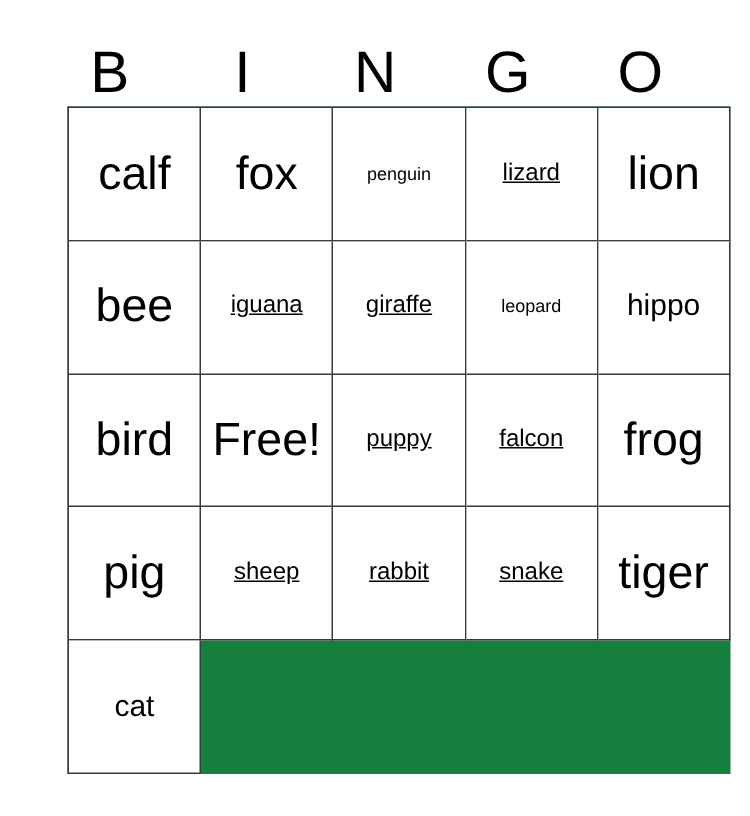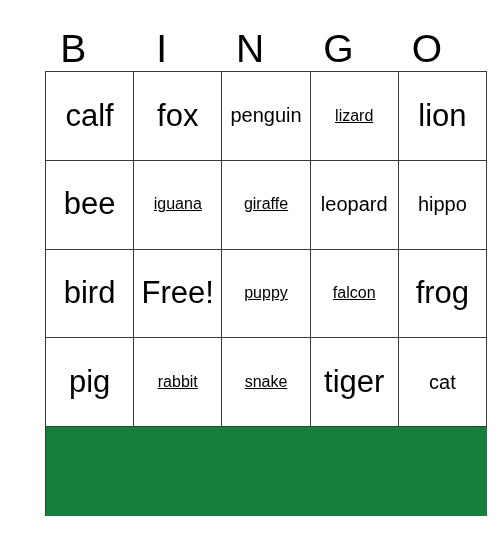--- a/index.html
+++ b/index.html
@@ -80,21 +80,21 @@
     text-align: center;
     white-space: nowrap;
     color: #000000;
     display: block;
   }
 
   
   .fs-xl  .cell-text { font-size: 31px; }
   .fs-lg  .cell-text { font-size: 20px; }
   .fs-md  .cell-text { font-size: 16px; text-decoration: underline; }
-  .fs-xs  .cell-text { font-size: 20px; }
+  .fs-xs  .cell-text { font-size: 12px; }
 </style>
 </head>
 <body>
 
 <div id="card">
 
   <div id="header-row">
     <div class="header-cell">
       <span>B</span>
     </div>
@@ -158,20 +158,23 @@
     <div class="cell fs-md">
       <span class="cell-text">falcon</span>
     </div>
 
     <div class="cell fs-xl">
       <span class="cell-text">frog</span>
     </div>
     <div class="cell fs-xl">
       <span class="cell-text">pig</span>
     </div>
+    <div class="cell fs-md">
+      <span class="cell-text">sheep</span>
+    </div>
 
     <div class="cell fs-md">
       <span class="cell-text">rabbit</span>
     </div>
     <div class="cell fs-md">
       <span class="cell-text">snake</span>
     </div>
     <div class="cell fs-xl">
       <span class="cell-text">tiger</span>
     </div>

